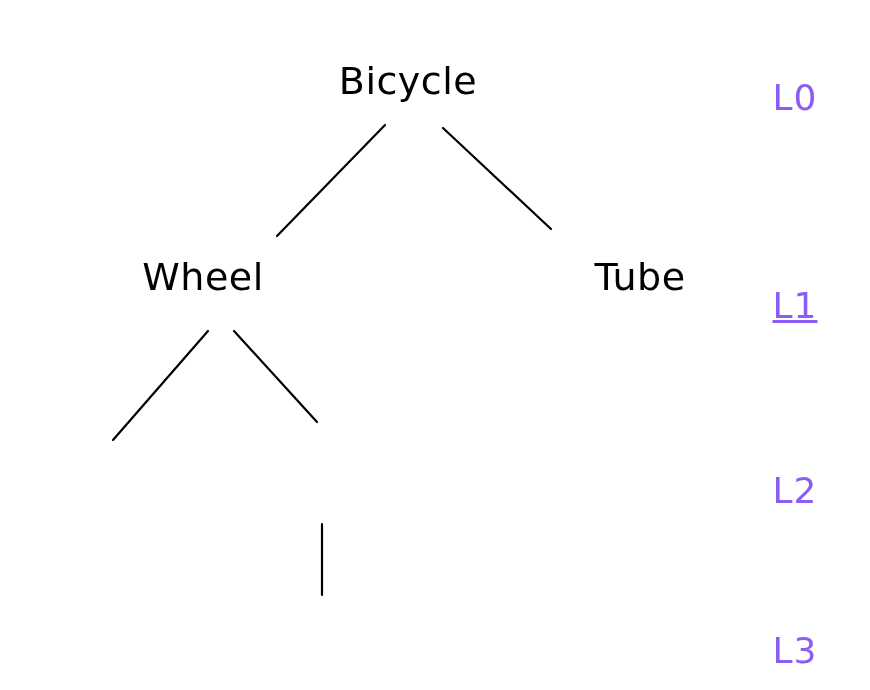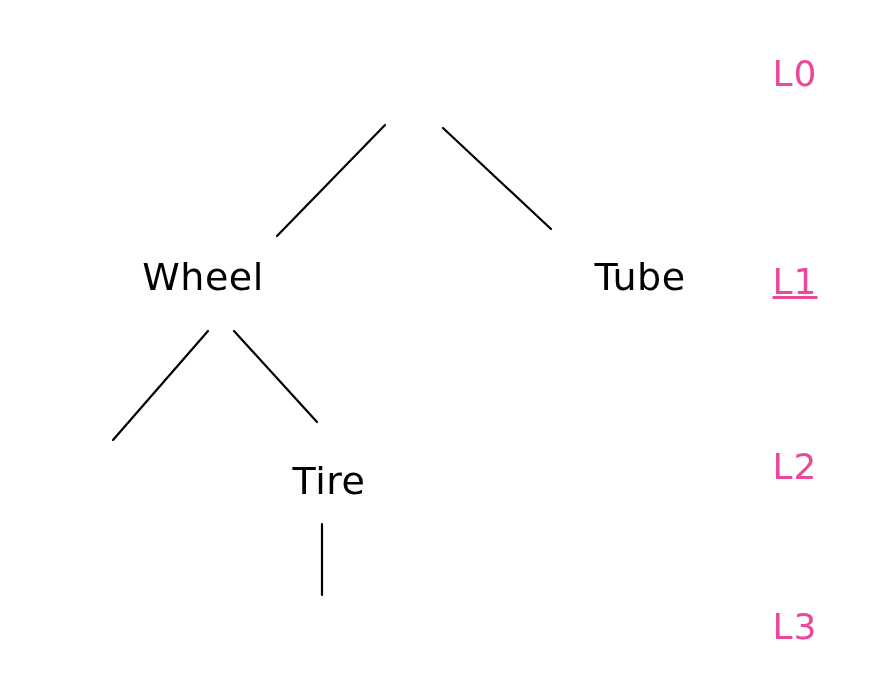--- a/index.html
+++ b/index.html
@@ -27,49 +27,50 @@
     color: #000000;
     font-size: 38px;
     line-height: 1;
     white-space: nowrap;
     transform: translate(-50%, 0);
     letter-spacing: 0.5px;
     font-family: "DejaVu Sans", sans-serif;
   }
   .level-label {
     position: absolute;
-    color: #ec4899;
+    color: #8b5cf6;
     font-size: 36px;
     line-height: 1;
     white-space: nowrap;
     transform: translate(-50%, 0);
     letter-spacing: 1px;
     font-family: "DejaVu Sans", sans-serif;
+    margin-top: 24px;
   }
 </style>
 </head>
 <body>
 
 <div id="canvas">
 
   <svg id="edge-layer" viewBox="0 0 870 690" preserveAspectRatio="none">
     <line x1="385" y1="125" x2="277" y2="236" stroke="#000000" stroke-width="2.2" stroke-linecap="round"></line>
     <line x1="443" y1="128" x2="551" y2="229" stroke="#000000" stroke-width="2.2" stroke-linecap="round"></line>
     <line x1="208" y1="331" x2="113" y2="440" stroke="#000000" stroke-width="2.2" stroke-linecap="round"></line>
     <line x1="234" y1="331" x2="317" y2="422" stroke="#000000" stroke-width="2.2" stroke-linecap="round"></line>
     <line x1="322" y1="524" x2="322" y2="595" stroke="#000000" stroke-width="2.2" stroke-linecap="round"></line>
   </svg>
 
+  <div class="node-label" style="left:408px; top:62px;">Bicycle</div>
 
   <div class="node-label" style="left:203px; top:258px;">Wheel</div>
 
   <div class="node-label" style="left:640px; top:258px;">Tube</div>
 
 
-  <div class="node-label" style="left:329px; top:462px;">Tire</div>
 
 
   <div class="level-label" style="left:795px; top:56px;">L0</div>
 
   <div class="level-label" style="left:795px; top:264px;text-decoration:underline;">L1</div>
 
   <div class="level-label" style="left:795px; top:449px;">L2</div>
 
   <div class="level-label" style="left:795px; top:609px;">L3</div>
 

